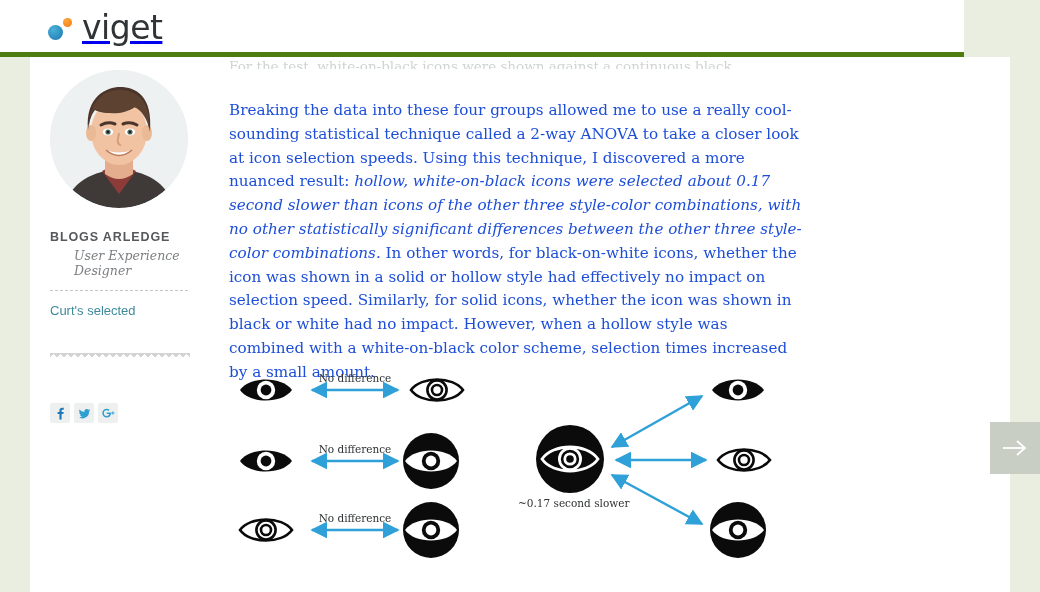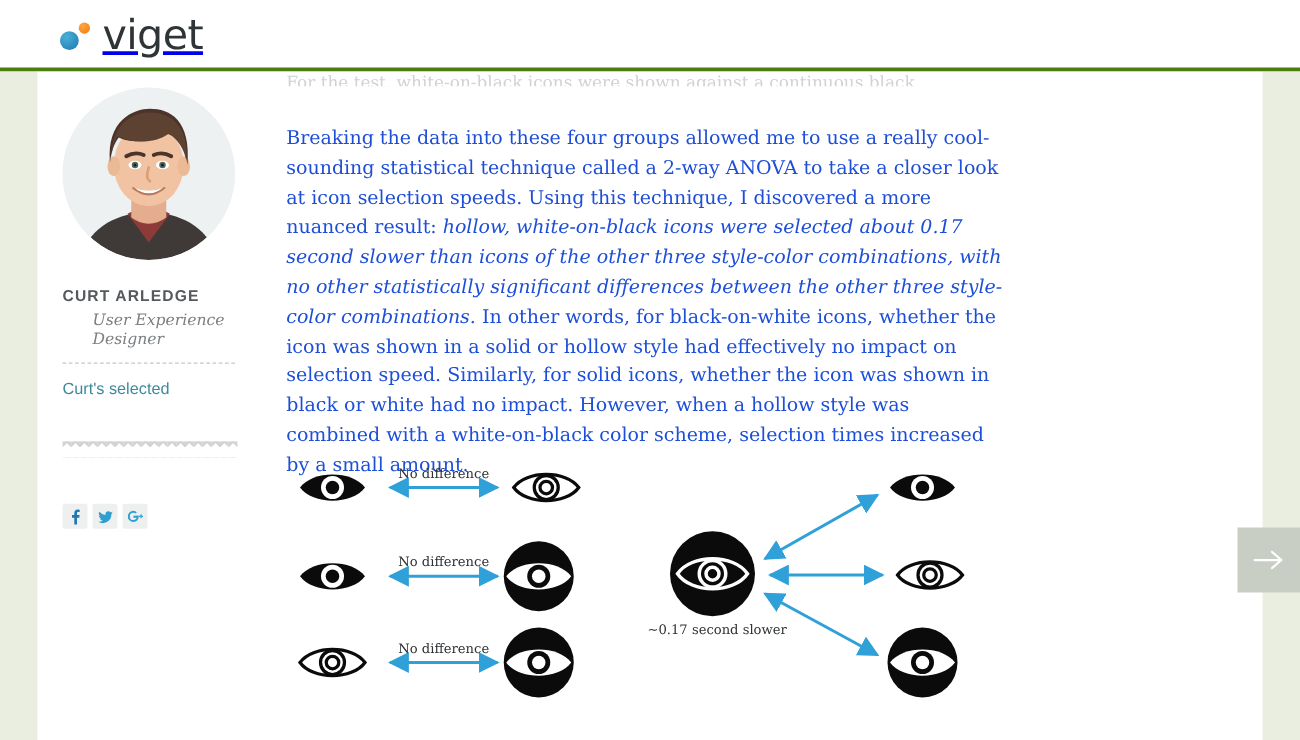--- a/index.html
+++ b/index.html
@@ -12,22 +12,22 @@
   #page { position: relative; width: 1040px; height: 592px; background: #eaeee0; }
 
   
   .canvas-white {
     position: absolute; left: 30px; top: 57px;
     width: 980px; height: 535px; background: #ffffff;
   }
 
   
   .header {
-    position: absolute; left: 0; top: 0; width: 1040px; height: 57px;
-    background: #ffffff; border-bottom: 3px solid #4d7c0f; z-index: 40;
+    position: absolute; left: 0; top: 0; width: 964px; height: 57px;
+    background: #ffffff; border-bottom: 5px solid #4d7c0f; z-index: 40;
   }
   .logo { position: absolute; left: 48px; top: 11px; display: flex; align-items: center; }
   .logo-marks { position: relative; width: 30px; height: 30px; }
   .dot-blue {
     position: absolute; left: 0px; top: 12px; width: 15px; height: 15px;
     border-radius: 50%;
     background: radial-gradient(circle at 35% 30%, #49b0d8 0%, #2a88bd 70%, #1f74a8 100%);
   }
   .dot-orange {
     position: absolute; left: 15px; top: 5px; width: 9px; height: 9px;
@@ -161,21 +161,21 @@
           <circle cx="80" cy="62" r="1.2" fill="#201a17"></circle>
 
           <path d="M69 64 q-3 9 1 11" stroke="#d9a078" stroke-width="2.2" fill="none" stroke-linecap="round"></path>
 
           <path d="M56 80 q13 10 26 0 q-13 5 -26 0 Z" fill="#ffffff"></path>
           <path d="M56 80 q13 11 26 0" stroke="#b9795c" stroke-width="1.6" fill="none"></path>
         </g>
       </svg>
     </div>
 
-    <div class="author-name">CURT ARLEDGE</div>
+    <div class="author-name">BLOGS ARLEDGE</div>
     <div class="author-role">User Experience Designer</div>
     <div class="dashed-rule"></div>
     <a class="profile-link" href="#">Curt's selected</a>
 
     <div class="zigzag"></div>
 
     <div class="social">
       <a class="soc" href="#">
         <svg width="13" height="13" viewBox="0 0 13 13">
             <path d="M7.6 12.5V7.1h1.8l.27-2.1H7.6V3.66c0-.6.17-1.02 1.04-1.02h1.1V.77A14.6 14.6 0 0 0 8.13.69c-1.6 0-2.69.97-2.69 2.76V5H3.6v2.1h1.84v5.4z" fill="#1f77b4"></path>

